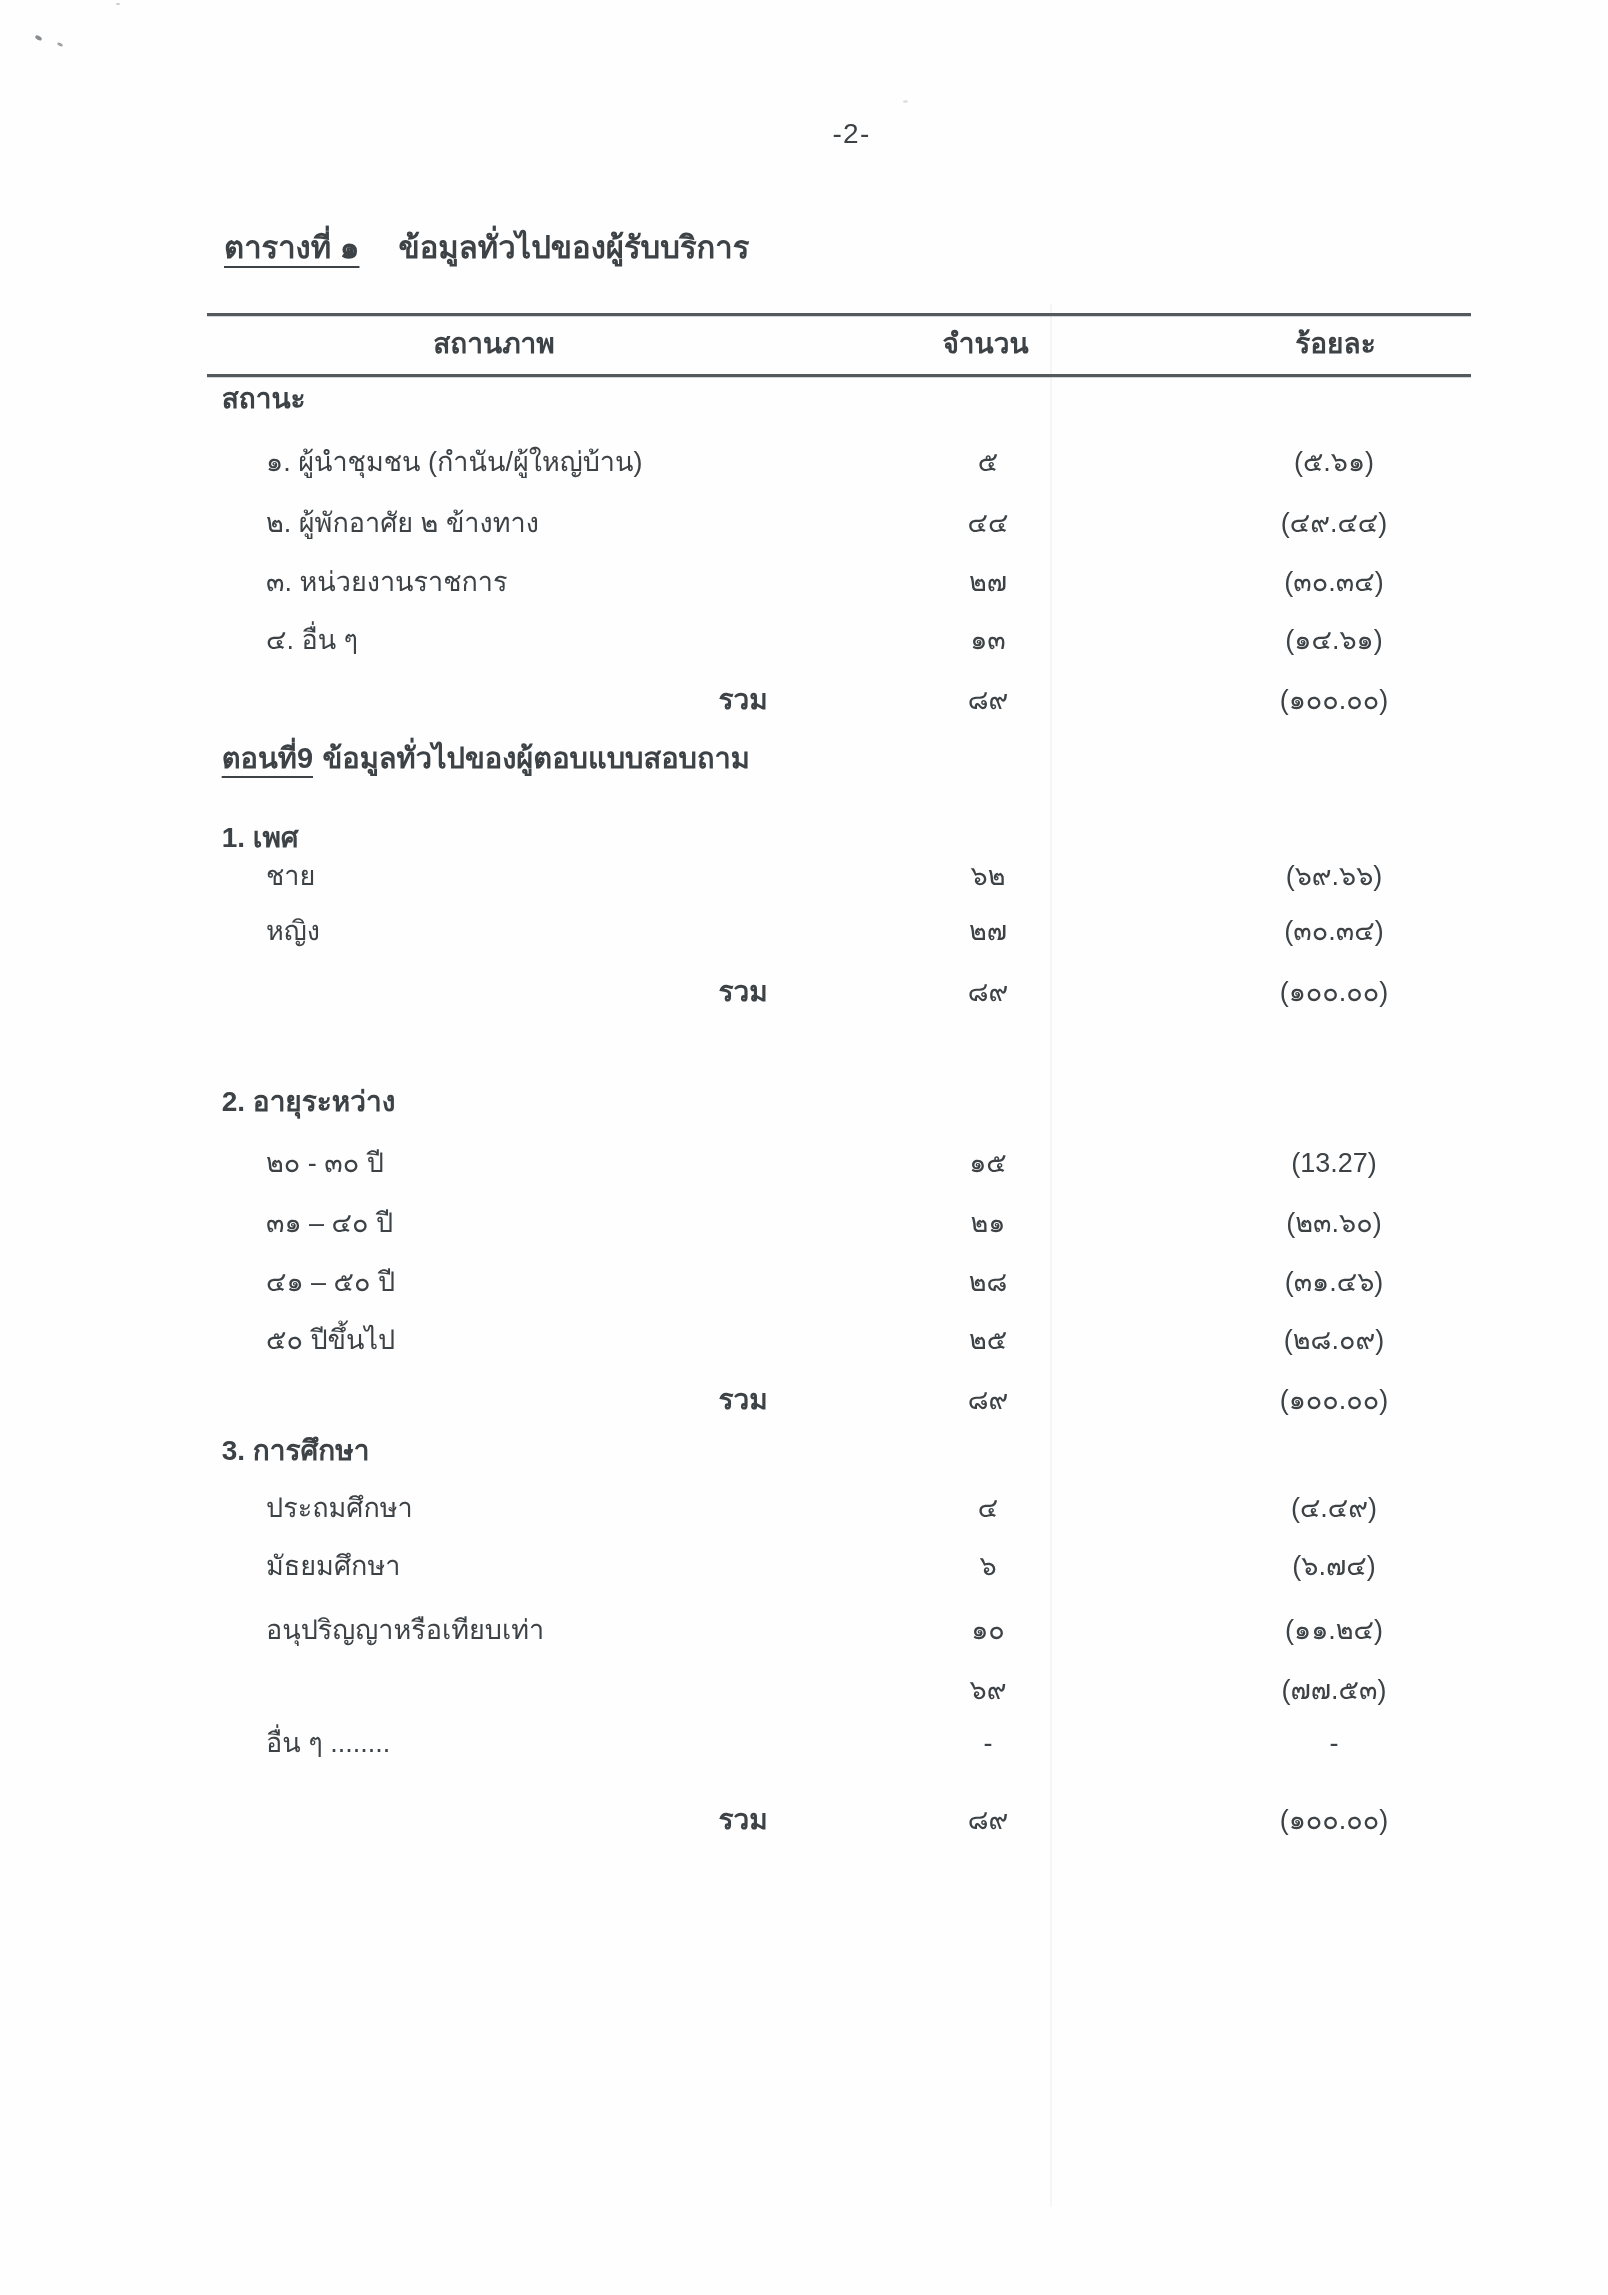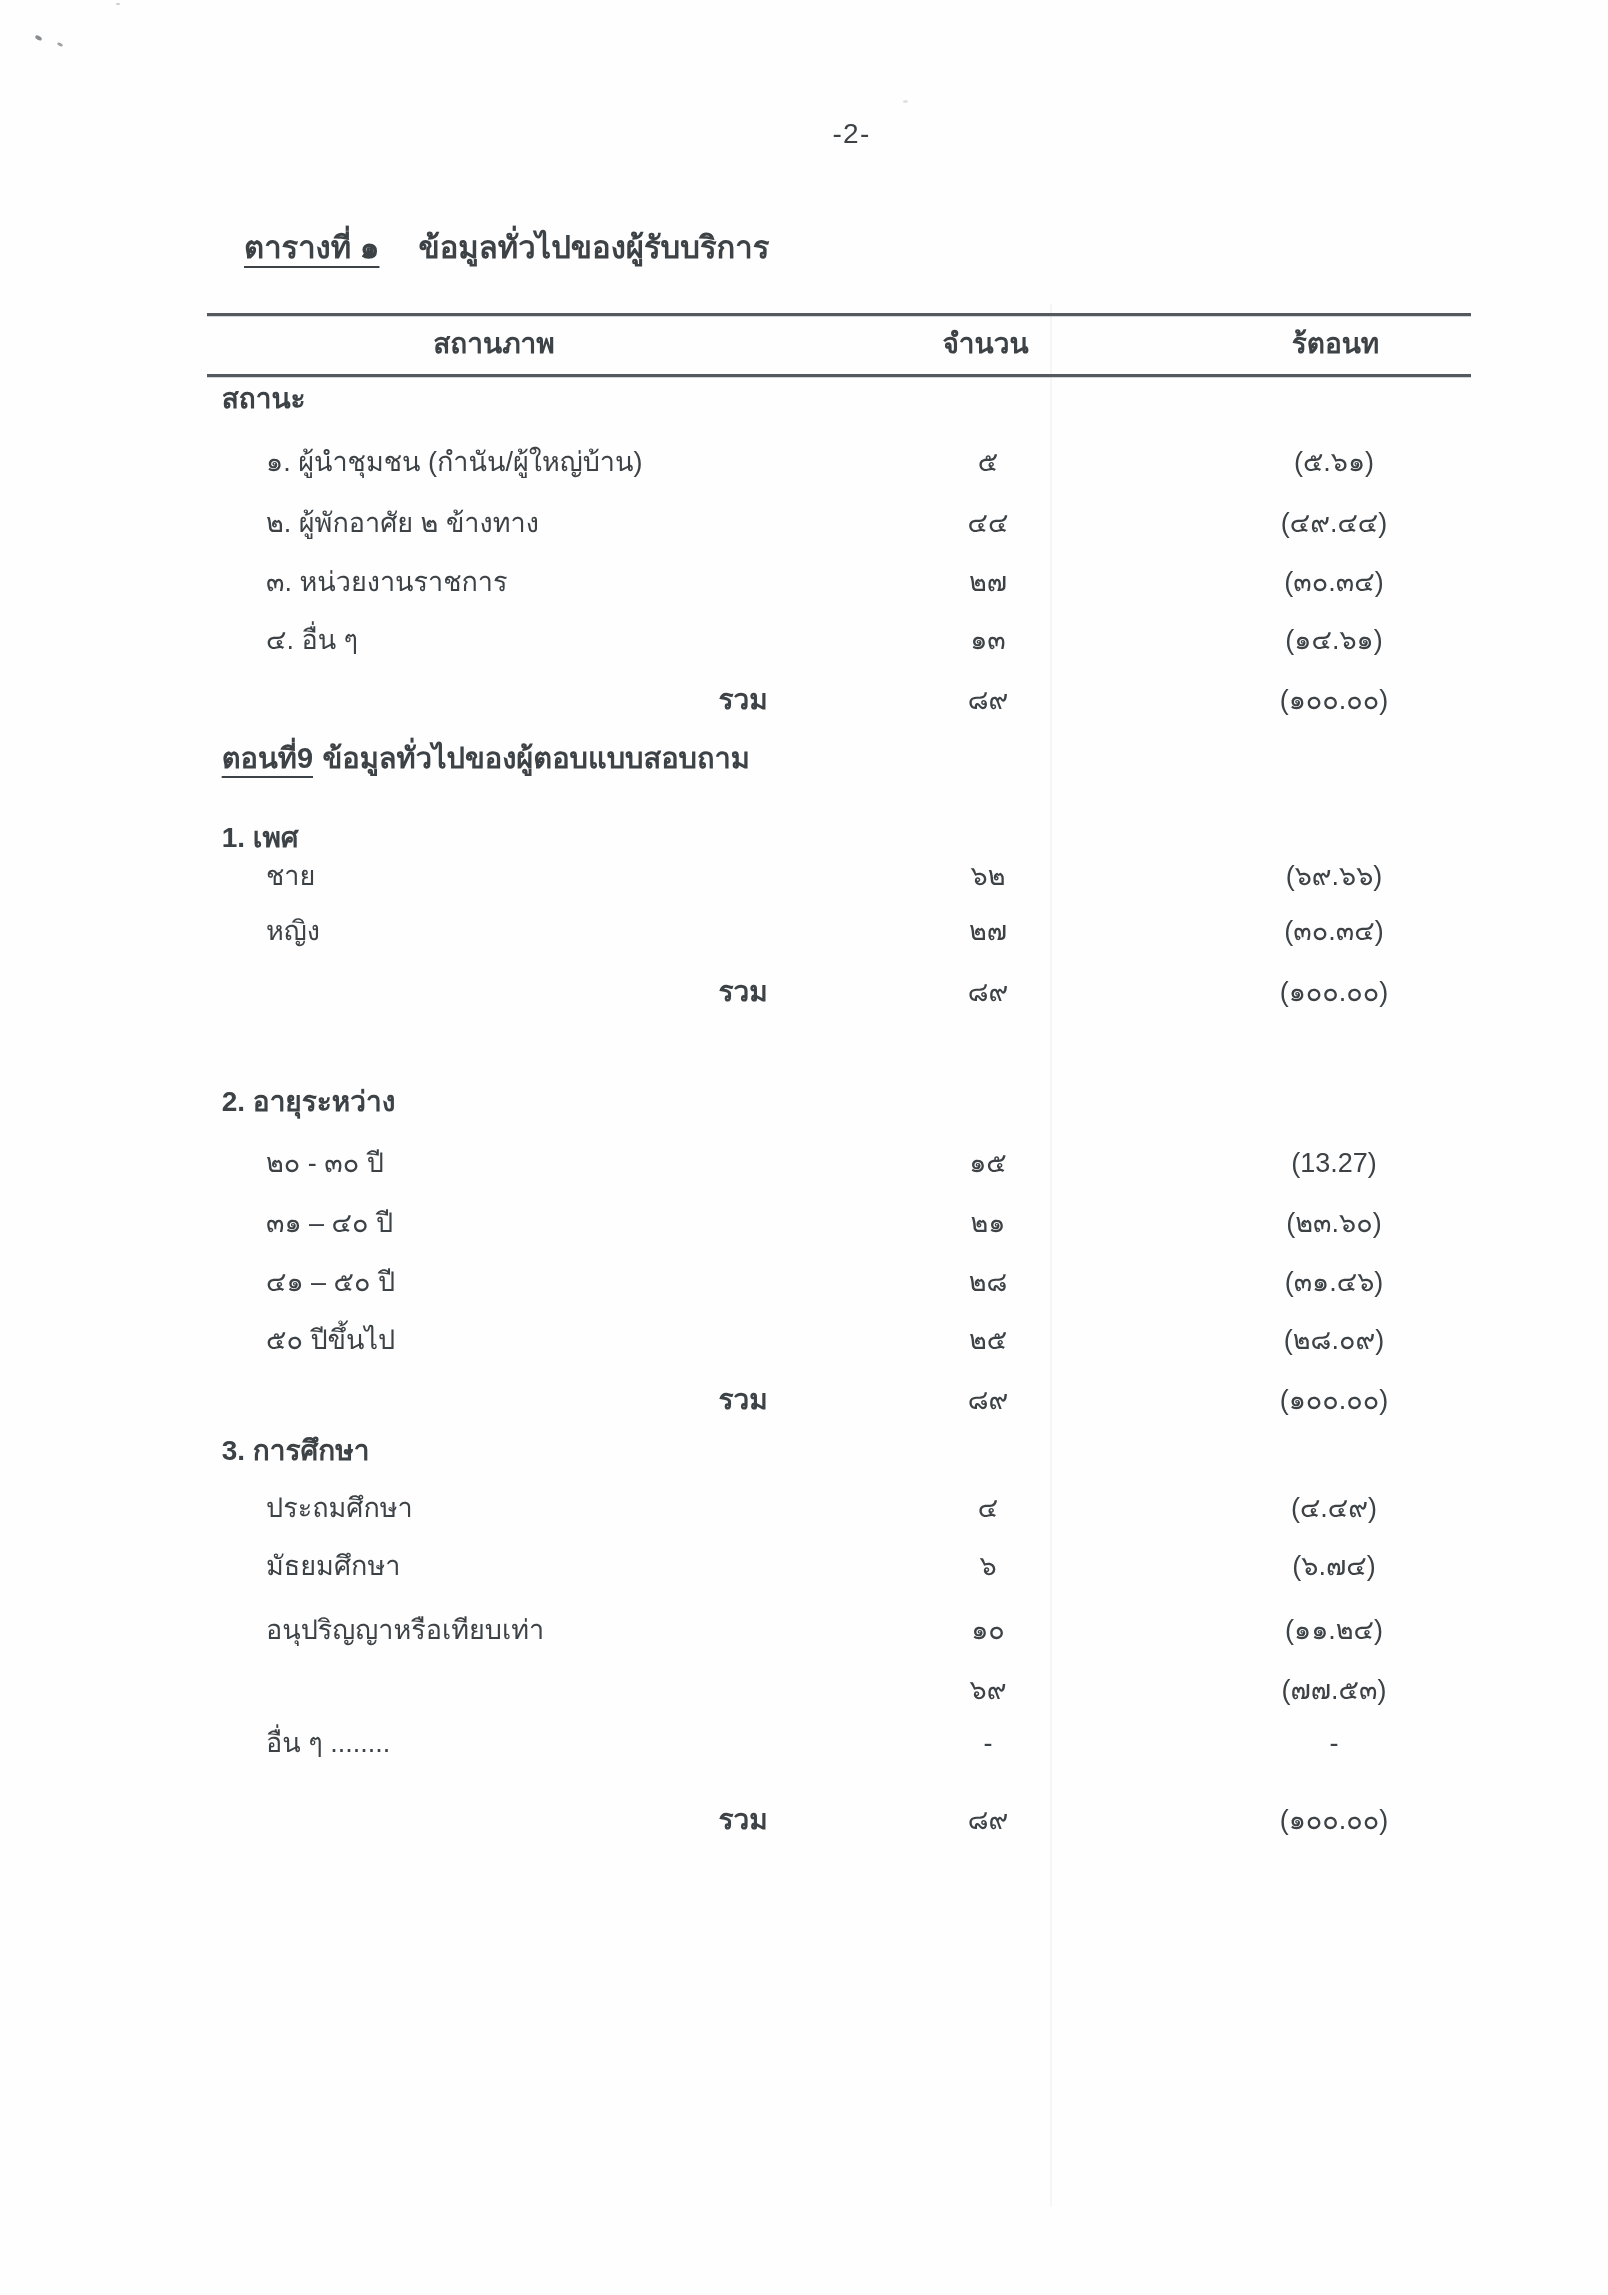--- a/index.html
+++ b/index.html
@@ -16,21 +16,21 @@
   .speck.s1{left:35px;top:36px;width:7.3px;height:4px;transform:rotate(28deg);}
   .speck.s2{left:57px;top:43px;width:6px;height:3.3px;transform:rotate(24deg);opacity:.8;}
   .speck.s3{left:116px;top:2.7px;width:4px;height:2.7px;opacity:.45;}
   .speck.s4{left:903px;top:100px;width:5.3px;height:3.3px;opacity:.25;}
   .streak{position:absolute;left:1050px;top:304px;width:2px;height:1903px;background:rgba(110,115,118,0.06);}
 
   .pageno{position:absolute;left:768px;top:104px;width:167px;height:60px;
     line-height:60px;text-align:center;font-size:28px;letter-spacing:1.3px;}
 
   .doc-title{position:absolute;left:224px;top:218px;height:60px;line-height:60px;
-    font-size:31px;font-weight:bold;white-space:nowrap;margin-left:20px;}
+    font-size:31px;font-weight:bold;white-space:nowrap;}
   .doc-title .u{text-decoration:underline;text-decoration-thickness:2px;text-underline-offset:8px;margin-right:39px;}
 
   .rule{position:absolute;left:207px;width:1264px;height:2.7px;background:#54595d;
     box-shadow:0 0.7px 0 rgba(84,89,93,.35);}
   .rule.r1{top:313px;}
   .rule.r2{top:374px;}
 
   .hdr{position:absolute;top:315px;height:57px;line-height:57px;
     font-size:28px;font-weight:bold;text-align:center;}
   .hdr.c1{left:407px;width:174px;}
@@ -62,21 +62,21 @@
 
   <div class="pageno">-2-</div>
 
   <div class="doc-title">
     <span class="u">ตารางที่ ๑</span><span>ข้อมูลทั่วไปของผู้รับบริการ</span>
   </div>
 
   <div class="rule r1"></div>
   <div class="hdr c1">สถานภาพ</div>
   <div class="hdr c2">จำนวน</div>
-  <div class="hdr c3">ร้ตอนท</div>
+  <div class="hdr c3">ร้อยละ</div>
   <div class="rule r2"></div>
 
   <div class="row sec-head" style="top:369px">
     <span class="lbl">สถานะ</span>
   </div>
   <div class="row" style="top:432px">
     <span class="lbl">๑. ผู้นำชุมชน (กำนัน/ผู้ใหญ่บ้าน)</span>
     <span class="cnt">๕</span>
     <span class="pct">(๕.๖๑)</span>
   </div>

